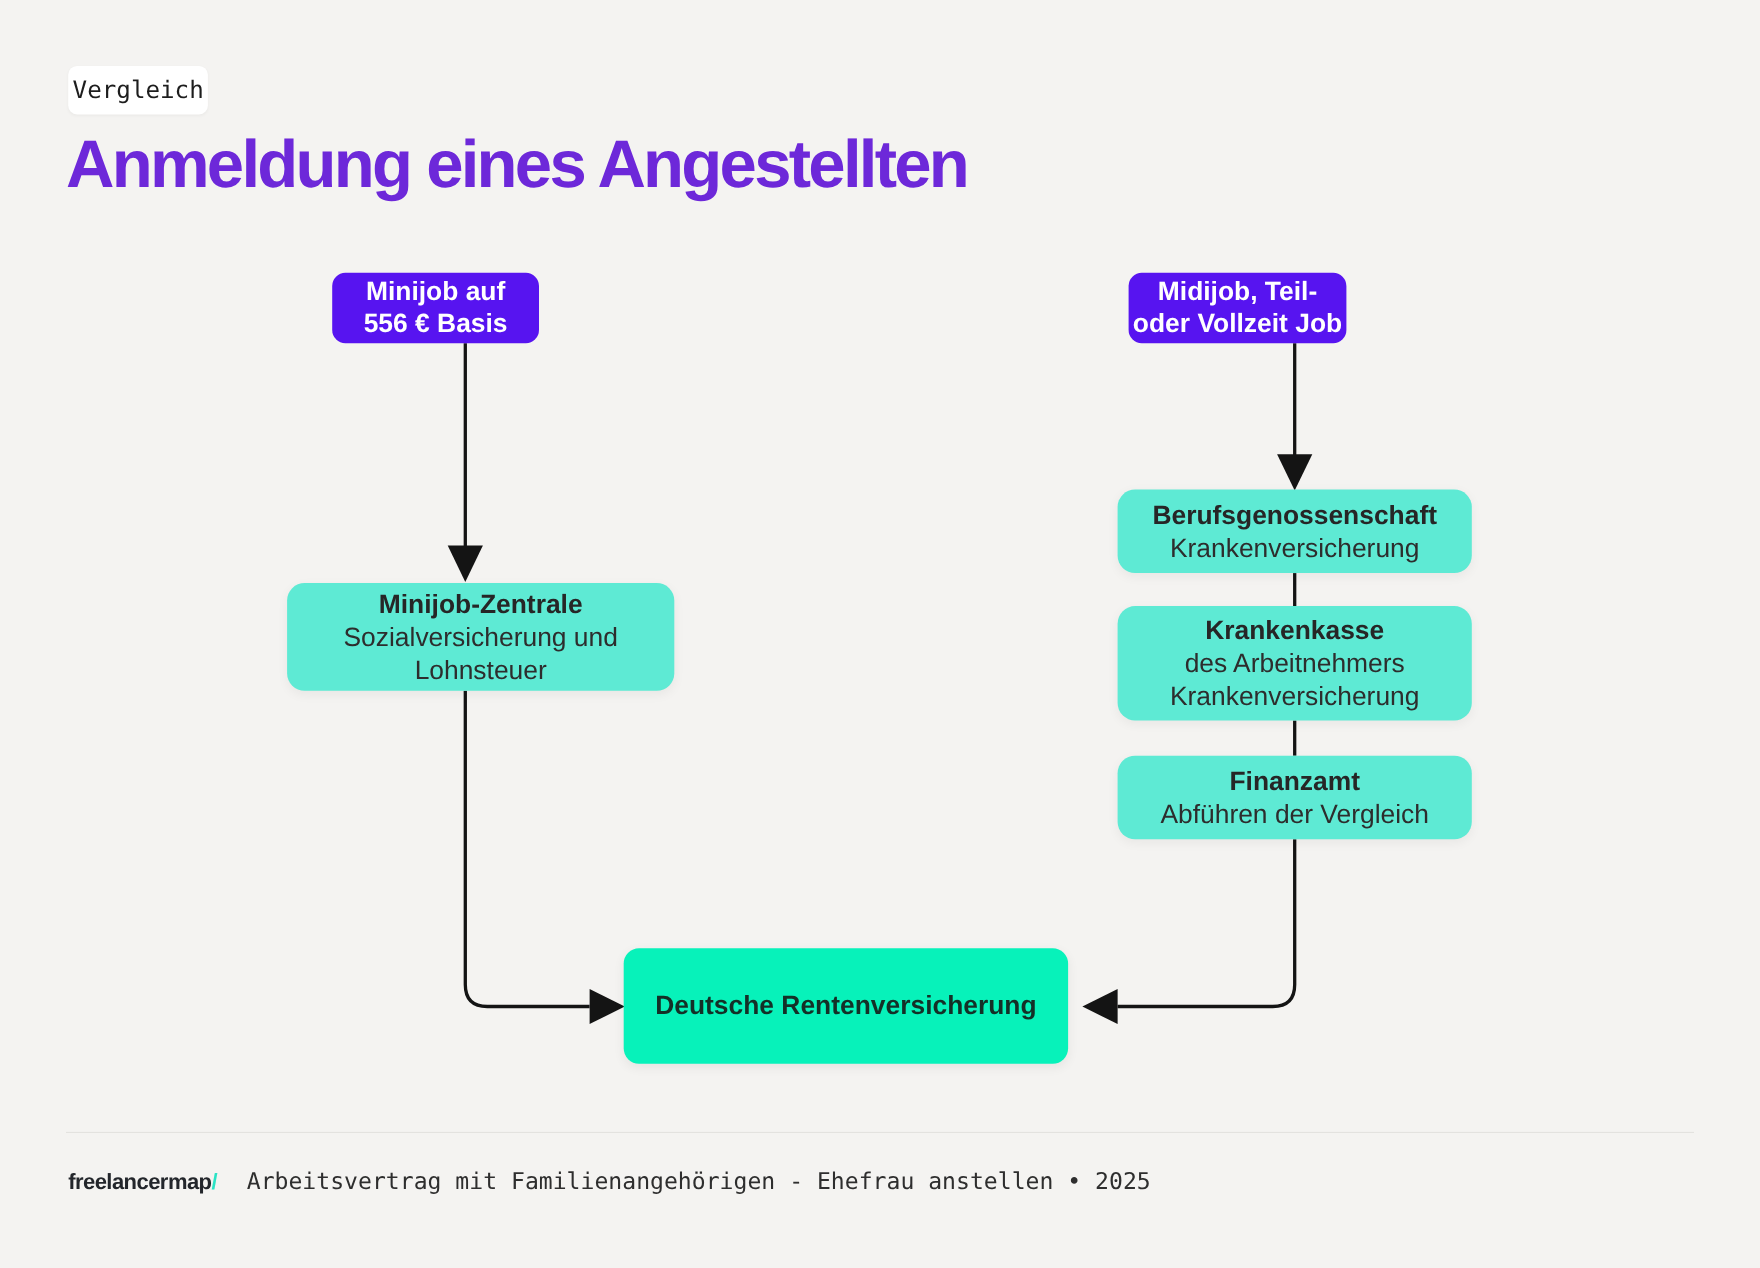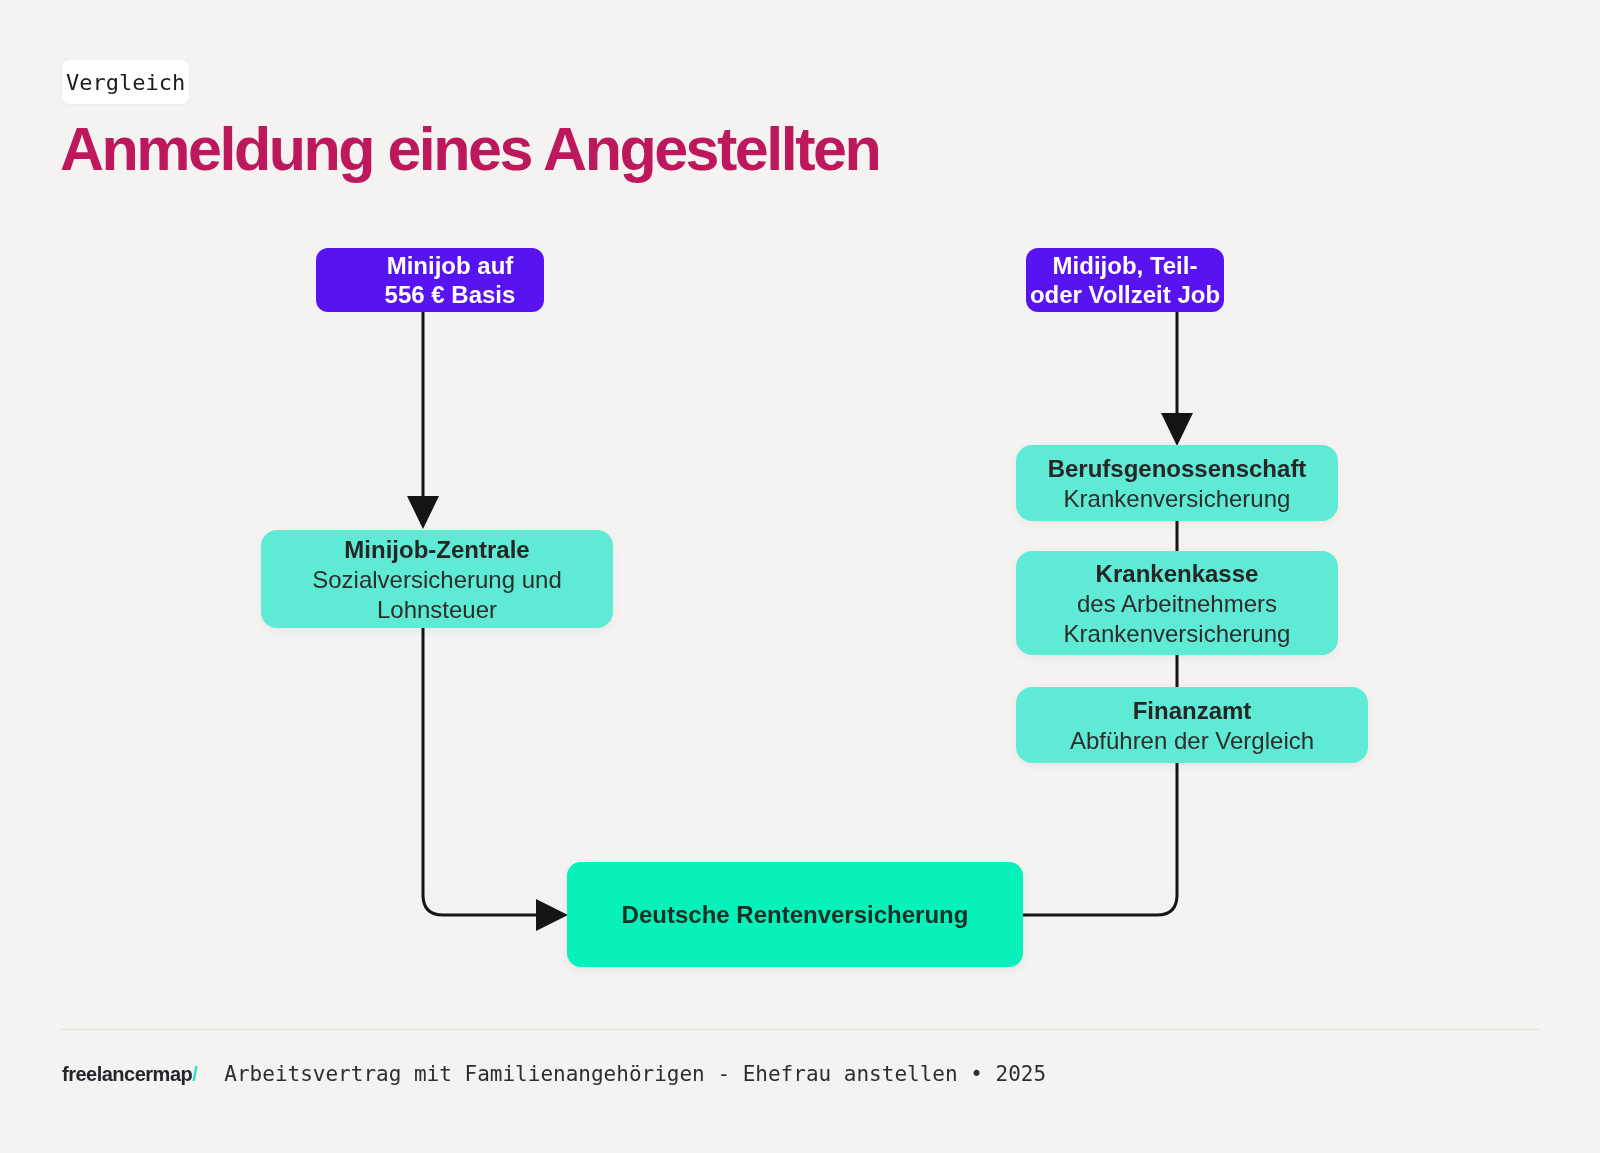--- a/index.html
+++ b/index.html
@@ -20,21 +20,21 @@
     display: flex; align-items: center;
     font-family: "DejaVu Sans Mono", monospace;
     font-size: 22px; color: #1d1d1d;
     box-shadow: 0 1px 3px rgba(0,0,0,0.04);
   }
   .page-title {
     position: absolute; left: 60px; top: 112px;
     margin: 0;
     font-size: 61px; line-height: 74px;
     font-weight: 700; letter-spacing: -2.5px;
-    color: #be185d;
+    color: #6d28d9;
   }
 
   
   .node {
     position: absolute;
     display: flex; flex-direction: column;
     align-items: center; justify-content: center;
     text-align: center;
   }
   .pill {
@@ -98,21 +98,21 @@
       <path d="M1177 763 V895 Q1177 915 1157 915 H1016"></path>
     </g>
     <g fill="#141414" stroke="none">
       <path d="M407 496 H439 L423 529 Z"></path>
       <path d="M1161 413 H1193 L1177 446 Z"></path>
       <path d="M536 899 V931 L568 915 Z"></path>
       <path d="M1016 899 V931 L984 915 Z"></path>
     </g>
   </svg>
 
-  <div class="node pill" style="left:316px; top:248px; width:188px; height:64px;padding-left:40px;">
+  <div class="node pill" style="left:302px; top:248px; width:188px; height:64px;">
     <span>Minijob auf
 556 € Basis</span>
   </div>
 
   <div class="node step" style="left:261px; top:530px; width:352px; height:98px;">
     <span class="step-title">Minijob-Zentrale</span>
     <span class="step-sub">Sozialversicherung und
 Lohnsteuer</span>
   </div>
 
@@ -125,26 +125,26 @@
     <span class="step-title">Berufsgenossenschaft</span>
     <span class="step-sub">Krankenversicherung</span>
   </div>
 
   <div class="node step" style="left:1016px; top:551px; width:322px; height:104px;">
     <span class="step-title">Krankenkasse</span>
     <span class="step-sub">des Arbeitnehmers
 Krankenversicherung</span>
   </div>
 
-  <div class="node step" style="left:1016px; top:687px; width:352px; height:76px;">
+  <div class="node step" style="left:1016px; top:687px; width:322px; height:76px;">
     <span class="step-title">Finanzamt</span>
     <span class="step-sub">Abführen der Vergleich</span>
   </div>
 
-  <div class="node result" style="left:567px; top:862px; width:456px; height:105px;">
+  <div class="node result" style="left:567px; top:862px; width:404px; height:105px;">
     <span class="step-title">Deutsche Rentenversicherung</span>
   </div>
 
   <div class="footer-divider"></div>
   <div class="footer">
     <span class="logo"><span>freelancermap</span><span class="slash">/</span></span>
     <span class="caption">Arbeitsvertrag mit Familienangehörigen - Ehefrau anstellen • 2025</span>
   </div>
 
 </div>

